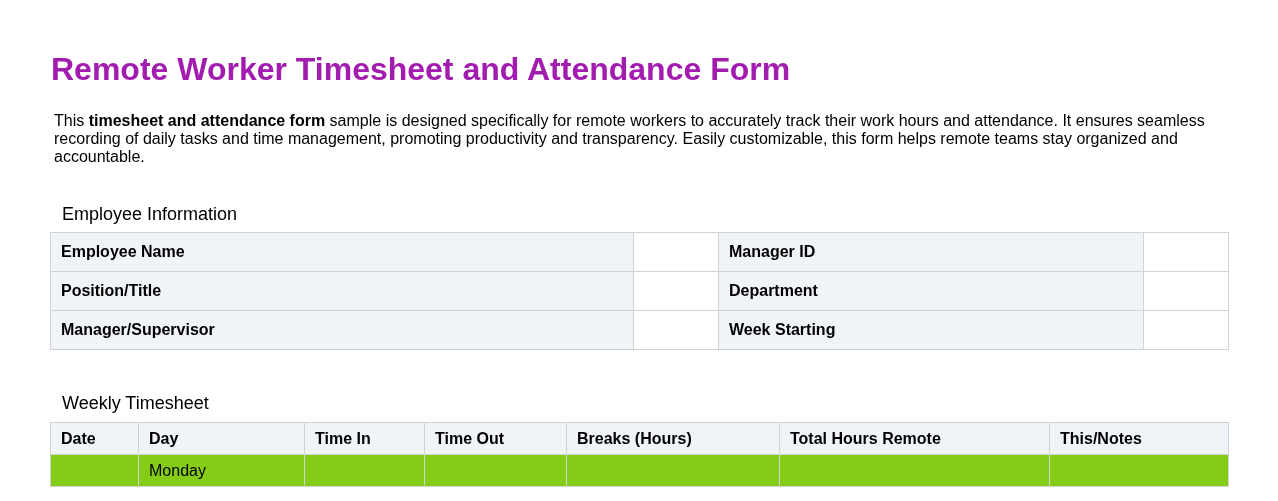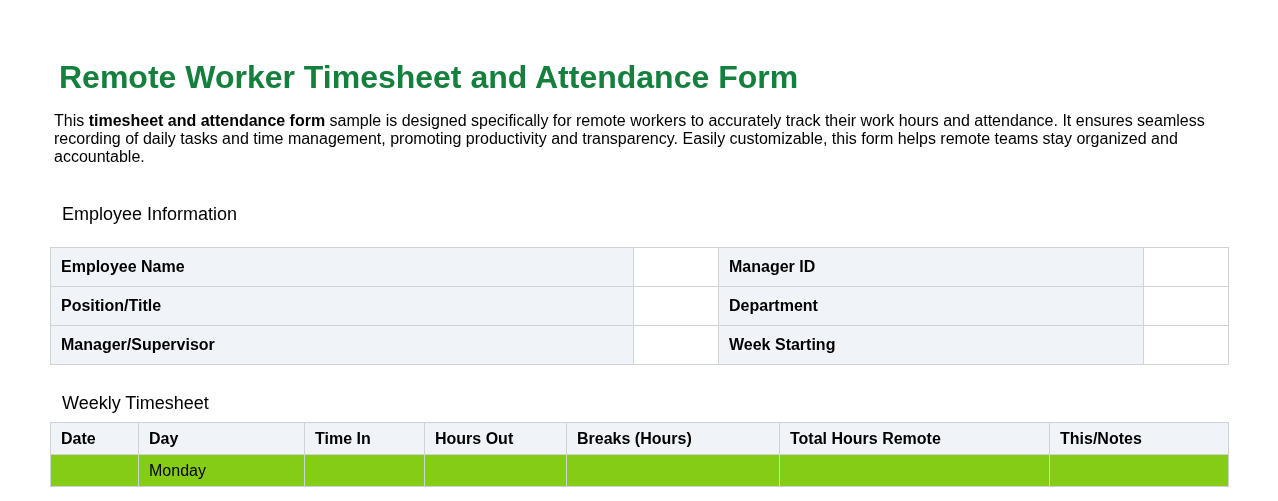--- a/index.html
+++ b/index.html
@@ -17,24 +17,24 @@
     .page {
       position: relative;
       padding: 0 50px 0 50px;
       box-sizing: border-box;
       width: 1278px;
     }
     .title {
       position: absolute;
       left: 50px;
       top: 49px;
-      margin: 9px;
+      margin: 1px;
       font-size: 32px;
       font-weight: bold;
-      color: #15803d;
+      color: #a21caf;
       line-height: 38px;
       white-space: nowrap;
     }
     .intro {
       position: absolute;
       left: 50px;
       top: 108px;
       width: 1170px;
       margin: 4px;
       font-size: 16px;
@@ -62,21 +62,21 @@
       width: 1178px;
     }
     td, th {
       border: 1px solid #cfd3d8;
       font-size: 16px;
       text-align: left;
       padding: 0 10px;
       box-sizing: border-box;
       vertical-align: middle;
     }
-    .emp-table { top: 247px; }
+    .emp-table { top: 232px; }
     .emp-table tr { height: 39px; }
     .emp-table .lbl {
       background: #f0f3f8;
       font-weight: bold;
     }
     .emp-table .val { background: #ffffff; }
 
     .week-table { top: 422px; }
     .week-table tr { height: 32px; }
     .week-table th {
@@ -134,21 +134,21 @@
       <col style="width:142px">
       <col style="width:213px">
       <col style="width:270px">
       <col style="width:179px">
     </colgroup>
     <tbody>
         <tr>
       <th>Date</th>
       <th>Day</th>
       <th>Time In</th>
-      <th>Hours Out</th>
+      <th>Time Out</th>
       <th>Breaks (Hours)</th>
       <th>Total Hours Remote</th>
       <th>This/Notes</th>
     </tr>
     <tr>
       <td></td>
       <td>Monday</td>
       <td></td>
       <td></td>
       <td></td>

